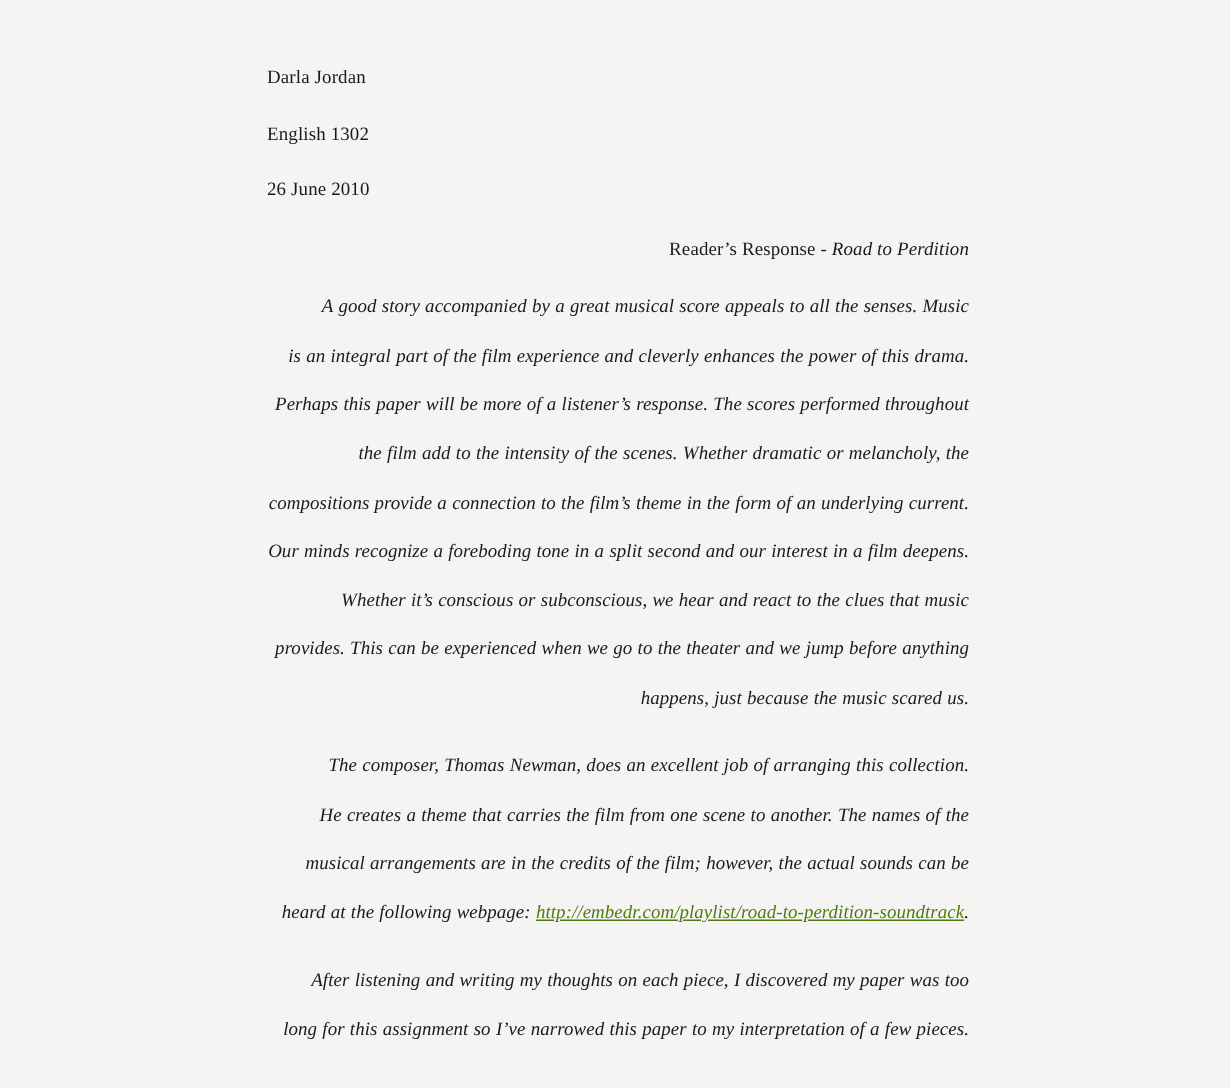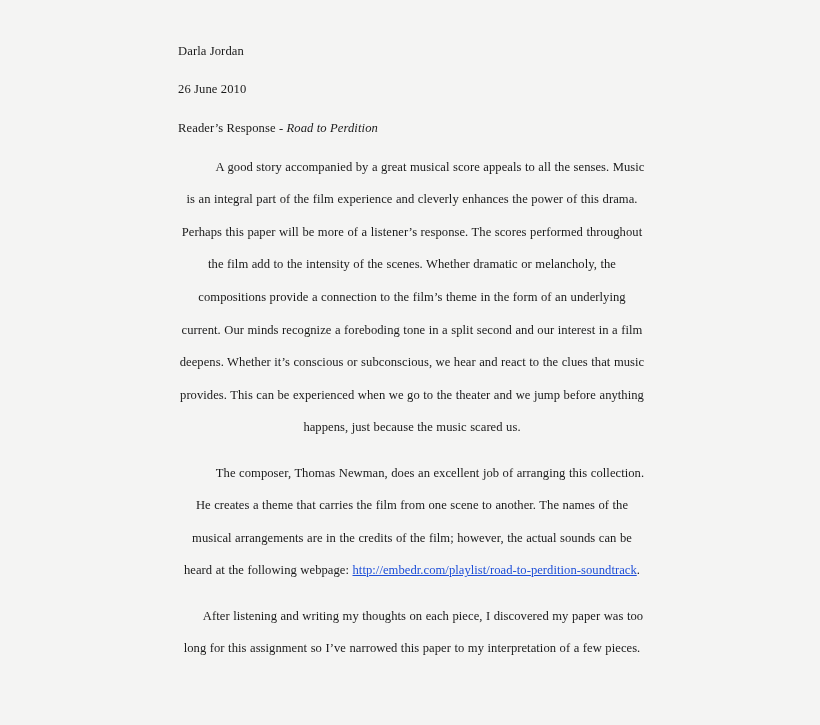--- a/index.html
+++ b/index.html
@@ -35,55 +35,57 @@
   }
 
   .heading-line {
     font-size: 12.6px;
     line-height: 37.6px;
     white-space: nowrap;
     letter-spacing: 0.1px;
   }
 
   .doc-title {
-    text-align: left;
+    text-align: right;
     font-size: 12.6px;
     line-height: 32.5px;
     margin-top: 4px;
     letter-spacing: 0.1px;
   }
   .doc-title .ital {
     font-style: italic;
   }
 
   .para {
     font-size: 12.6px;
     line-height: 32.6px;
-    text-align: center;
+    text-align: right;
     letter-spacing: 0.05px;
     word-spacing: 0.3px;
+    font-style: italic;
   }
 
   .para.p1 { margin-top: 6px; text-indent: 36px; }
   .para.p2 { margin-top: 5px;  text-indent: 36px; }
   .para.p3 { margin-top: 5px;  text-indent: 22px; }
 
   .doclink {
-    color: #1d4ed8;
+    color: #4d7c0f;
     text-decoration: underline;
   }
 </style>
 </head>
 <body>
 
 <div class="page">
   <div class="doc-body">
 
     <div class="heading-block">
       <div class="heading-line">Darla Jordan</div>
+      <div class="heading-line">English 1302</div>
       <div class="heading-line">26 June 2010</div>
     </div>
 
     <div class="doc-title"><span>Reader’s Response - </span><span class="ital">Road to Perdition</span></div>
 
     <p class="para p1">A good story accompanied by a great musical score appeals to all the senses.  Music is an integral part of the film experience and cleverly enhances the power of this drama.  Perhaps this paper will be more of a listener’s response.  The scores performed throughout the film add to the intensity of the scenes.  Whether dramatic or melancholy, the compositions provide a connection to the film’s theme in the form of an underlying current.  Our minds recognize a foreboding tone in a split second and our interest in a film deepens.  Whether it’s conscious or subconscious, we hear and react to the clues that music provides.  This can be experienced when we go to the theater and we jump before anything happens, just because the music scared us.</p>
 
     <p class="para p2"><span>The composer, Thomas Newman, does an excellent job of arranging this collection.  He creates a theme that carries the film from one scene to another.  The names of the musical arrangements are in the credits of the film; however, the actual sounds can be heard at the following webpage: </span><a class="doclink" href="#">http://embedr.com/playlist/road-to-perdition-soundtrack</a><span>.</span></p>
 
     <p class="para p3">After listening and writing my thoughts on each piece, I discovered my paper was too long for this assignment so I’ve narrowed this paper to my interpretation of a few pieces.</p>

